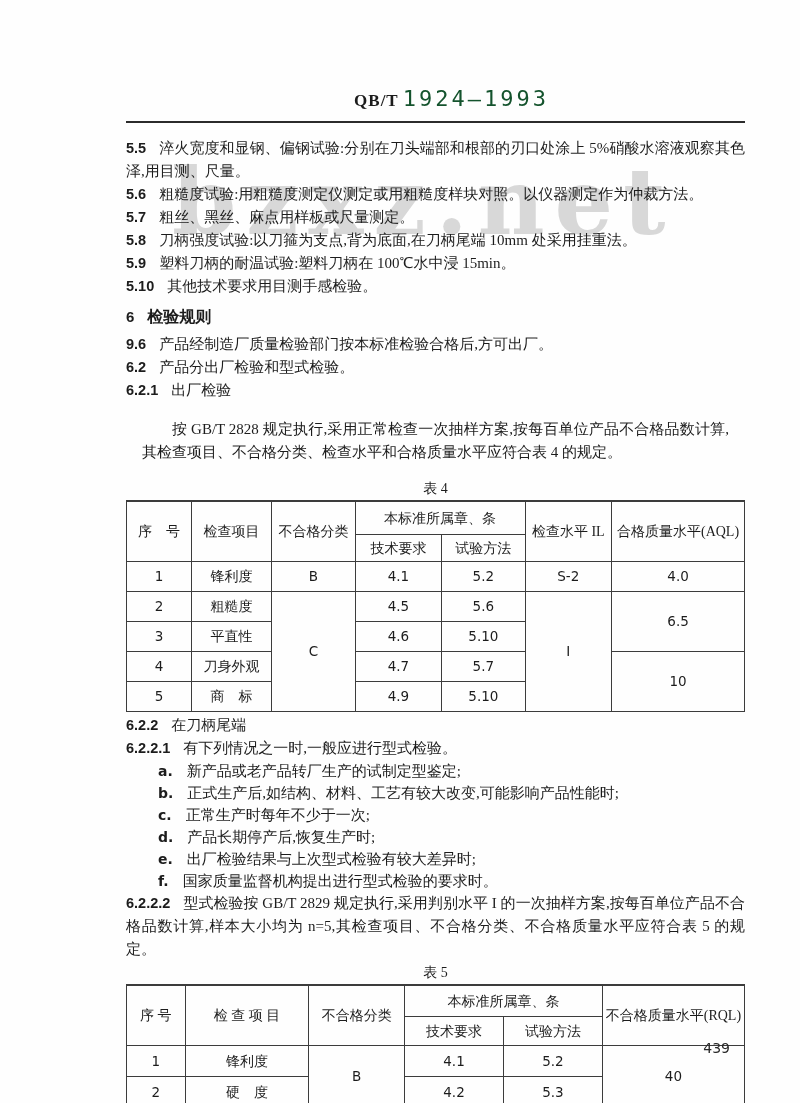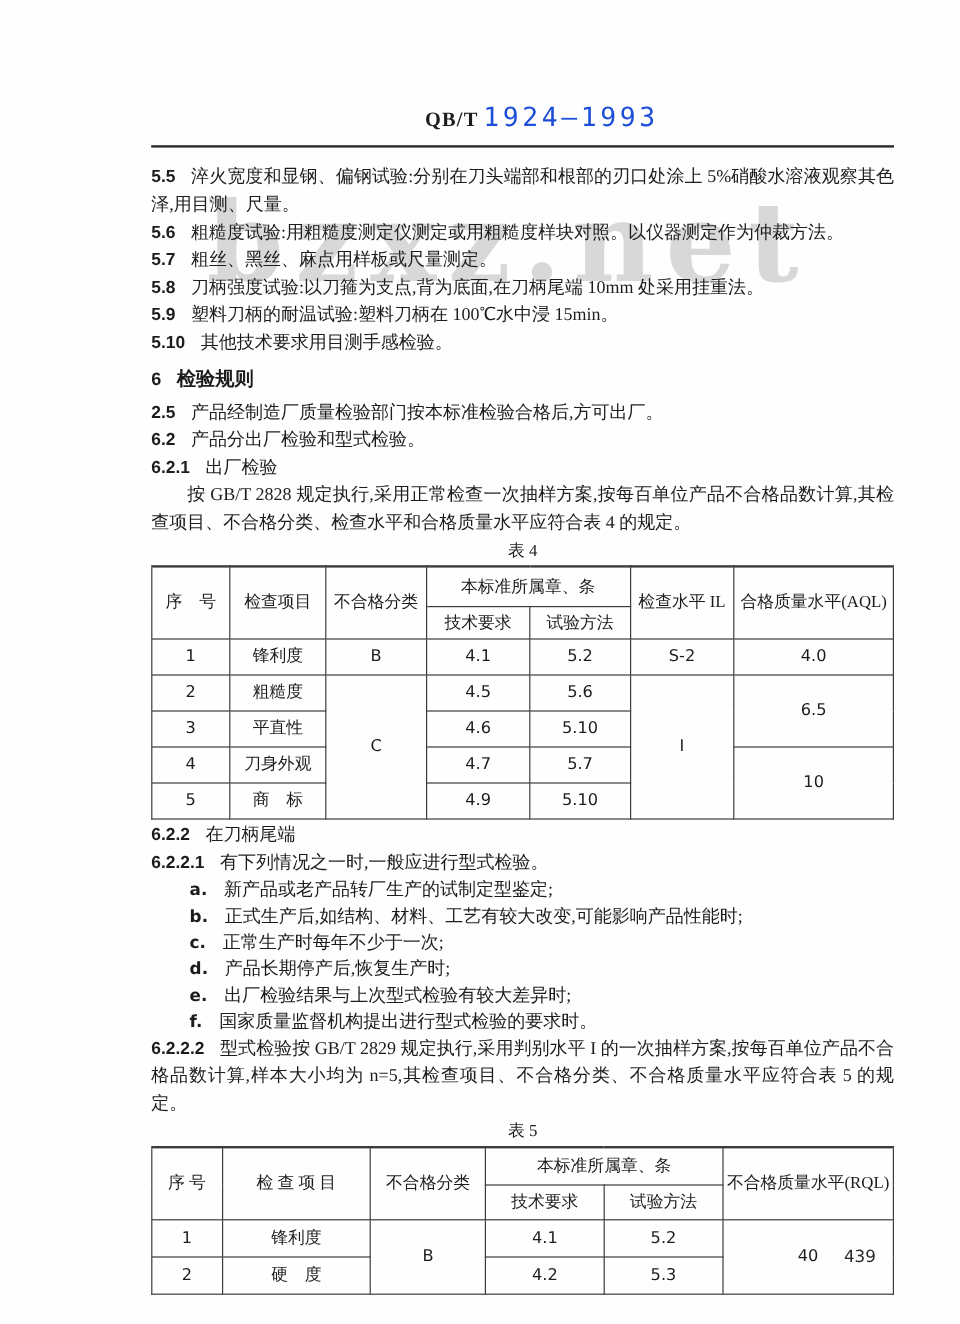--- a/index.html
+++ b/index.html
@@ -6,30 +6,30 @@
   body{background:#ffffff;width:800px;height:1103px;overflow:hidden;
        font-family:"Liberation Serif",serif;color:#1c1c1c;}
   .page{position:relative;width:800px;height:1103px;background:#fefefe;}
   .watermark{position:absolute;left:172px;top:148px;z-index:0;
        font-family:"DejaVu Serif",serif;font-weight:bold;font-size:92px;
        color:rgba(120,120,120,0.28);letter-spacing:10px;user-select:none;}
   .content{position:relative;z-index:1;padding:0 55px 0 126px;}
   
   .title-block{padding-top:86px;text-align:center;line-height:26px;}
   .std-prefix{font-family:"Liberation Serif",serif;font-weight:bold;font-size:17px;letter-spacing:1px;margin-left:32px;}
-  .std-number{font-family:"DejaVu Sans Mono",monospace;font-size:22px;letter-spacing:3px;color:#1d4ed8;}
+  .std-number{font-family:"DejaVu Sans Mono",monospace;font-size:22px;letter-spacing:3px;color:#14532d;}
   .header-rule{border:0;border-top:2.5px solid #2b2b2b;margin:7px 0 0 0;}
   
   .body-text{margin-top:14px;font-size:15px;line-height:23px;text-align:justify;}
   .clause{margin:0;}
   .cnum{font-family:Liberation Sans, sans-serif;font-weight:600;font-size:14.5px;margin-right:13px;}
   .sec-heading{margin:7px 0 5px 0;font-weight:bold;font-size:16px;}
   .sec-heading .cnum{font-size:15px;}
   .sub-heading{font-weight:normal;}
-  .para-indent{margin:0;text-indent:2em;}
+  .para-indent{margin:16px;text-indent:2em;}
   .list-items{margin:0;}
   .list-item{margin:0;padding-left:32px;line-height:22px;}
   .item-label{font-family:"DejaVu Sans",sans-serif;font-weight:600;font-size:14px;margin-right:14px;}
   
   .tbl-caption{text-align:center;font-size:14px;line-height:18px;margin:3px 0 2px 0;}
   table{border-collapse:collapse;table-layout:fixed;width:100%;
         font-size:14px;color:#1c1c1c;}
   .tbl{border:1.5px solid #3c3c3c;border-top-width:2.5px;}
   th,td{border:1px solid #3c3c3c;text-align:center;vertical-align:middle;
         font-weight:normal;padding:0 2px;overflow:hidden;}
@@ -60,21 +60,21 @@
 
       <p class="clause"><span class="cnum">5.5</span><span>淬火宽度和显钢、偏钢试验:分别在刀头端部和根部的刃口处涂上 5%硝酸水溶液观察其色泽,用目测、尺量。</span></p>
       <p class="clause"><span class="cnum">5.6</span><span>粗糙度试验:用粗糙度测定仪测定或用粗糙度样块对照。以仪器测定作为仲裁方法。</span></p>
       <p class="clause"><span class="cnum">5.7</span><span>粗丝、黑丝、麻点用样板或尺量测定。</span></p>
       <p class="clause"><span class="cnum">5.8</span><span>刀柄强度试验:以刀箍为支点,背为底面,在刀柄尾端 10mm 处采用挂重法。</span></p>
       <p class="clause"><span class="cnum">5.9</span><span>塑料刀柄的耐温试验:塑料刀柄在 100℃水中浸 15min。</span></p>
       <p class="clause"><span class="cnum">5.10</span><span>其他技术要求用目测手感检验。</span></p>
 
       <p class="clause sec-heading"><span class="cnum">6</span><span>检验规则</span></p>
 
-      <p class="clause"><span class="cnum">2.5</span><span>产品经制造厂质量检验部门按本标准检验合格后,方可出厂。</span></p>
+      <p class="clause"><span class="cnum">9.6</span><span>产品经制造厂质量检验部门按本标准检验合格后,方可出厂。</span></p>
       <p class="clause"><span class="cnum">6.2</span><span>产品分出厂检验和型式检验。</span></p>
 
       <p class="clause"><span class="cnum">6.2.1</span><span class="sub-heading">出厂检验</span></p>
       <p class="para-indent">按 GB/T 2828 规定执行,采用正常检查一次抽样方案,按每百单位产品不合格品数计算,其检查项目、不合格分类、检查水平和合格质量水平应符合表 4 的规定。</p>
 
       <div class="t4-wrap">
         <div class="tbl-caption">表 4</div>
         <table id="table4" class="tbl">
           <colgroup>
             <col style="width:10.5%">

